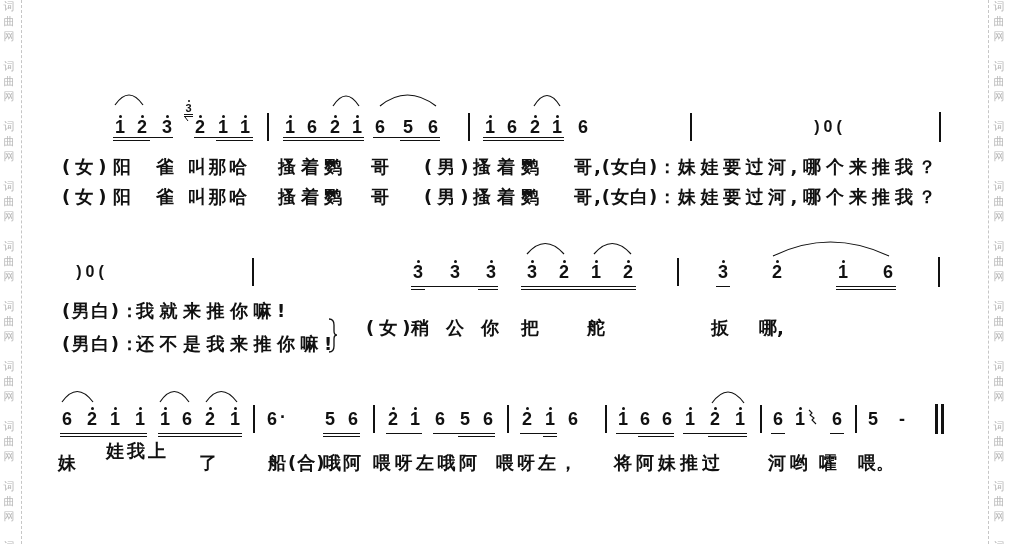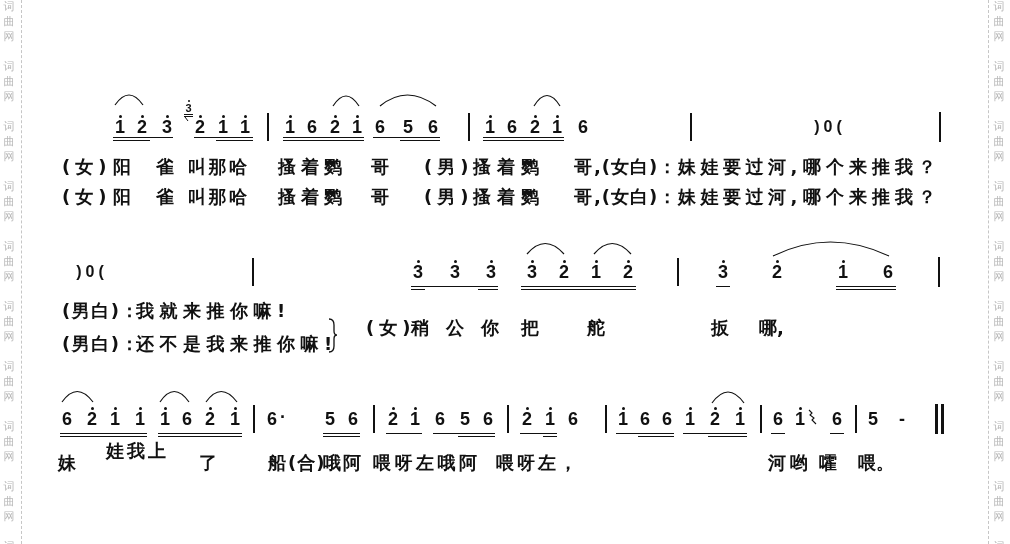--- a/index.html
+++ b/index.html
@@ -244,16 +244,17 @@
   <div class="ul" style="left:830px;width:14px;top:433px"></div>
 
   <span class="ly" style="left:58px;top:453px">妹</span>
   <span class="ly" style="left:106px;top:441px;letter-spacing:3px">娃我上</span>
   <span class="ly" style="left:199px;top:453px">了</span>
   <span class="ly" style="left:268px;top:453px">船</span>
   <span class="ly" style="left:288px;top:453px;letter-spacing:1px">(合)</span>
   <span class="ly" style="left:323px;top:453px;letter-spacing:2px">哦阿</span>
   <span class="ly" style="left:373px;top:453px;letter-spacing:3.5px">喂呀左哦阿</span>
   <span class="ly" style="left:496px;top:453px;letter-spacing:3px">喂呀左，</span>
+  <span class="ly" style="left:614px;top:453px;letter-spacing:4px">将阿妹推过</span>
   <span class="ly" style="left:768px;top:453px;letter-spacing:4px">河哟</span>
   <span class="ly" style="left:819px;top:453px">嚯</span>
   <span class="ly" style="left:858px;top:453px">喂。</span>
 </div>
 
 </body></html>

